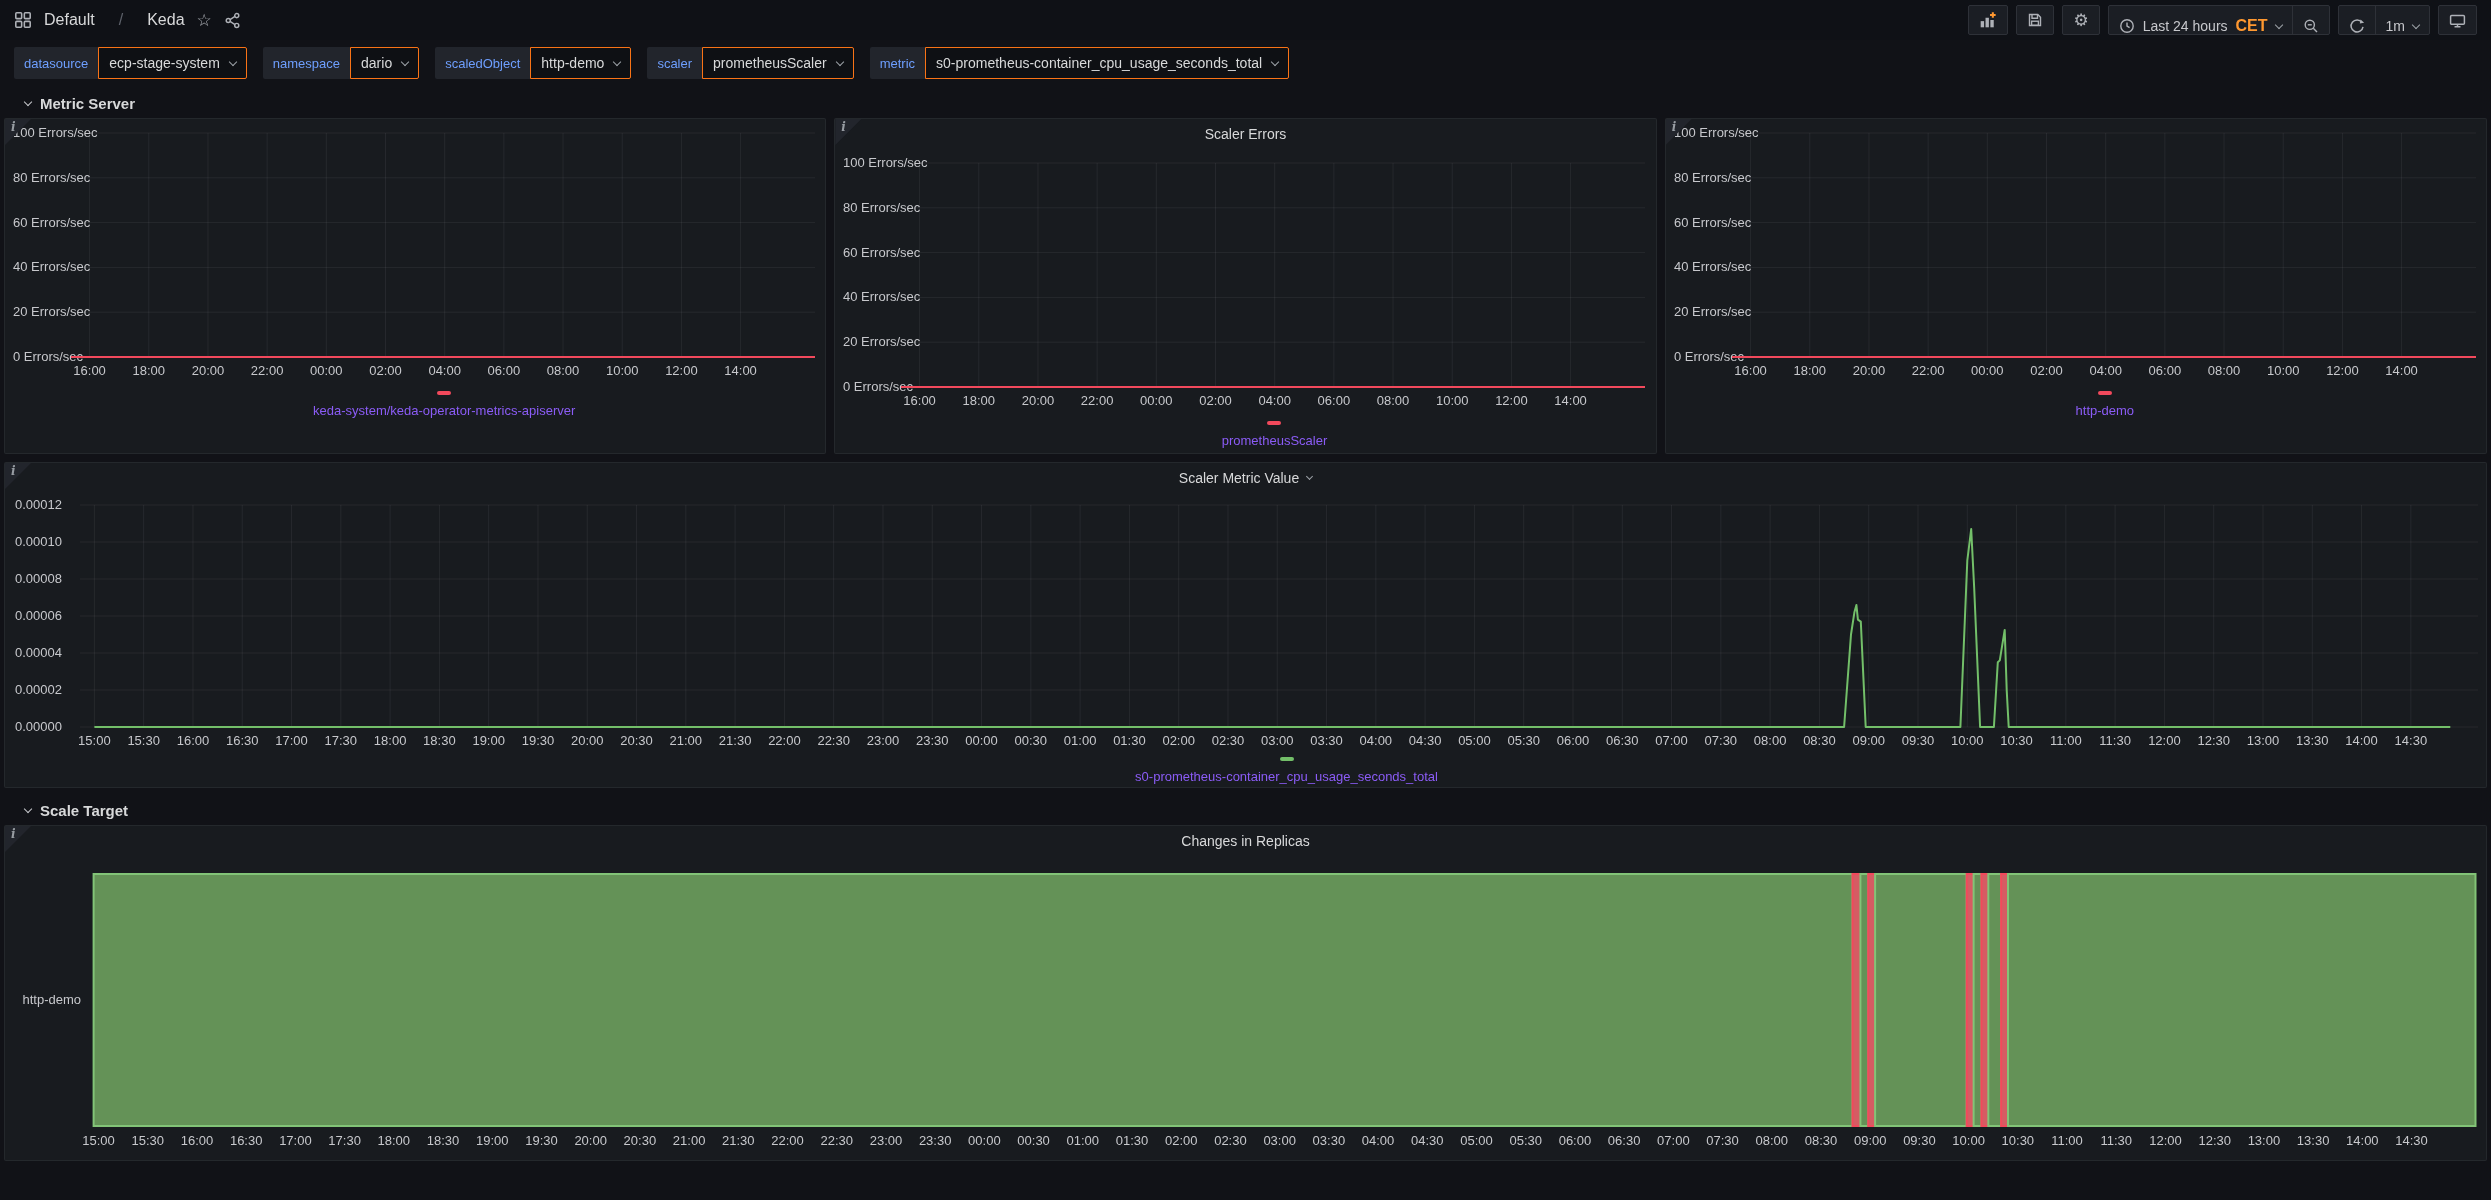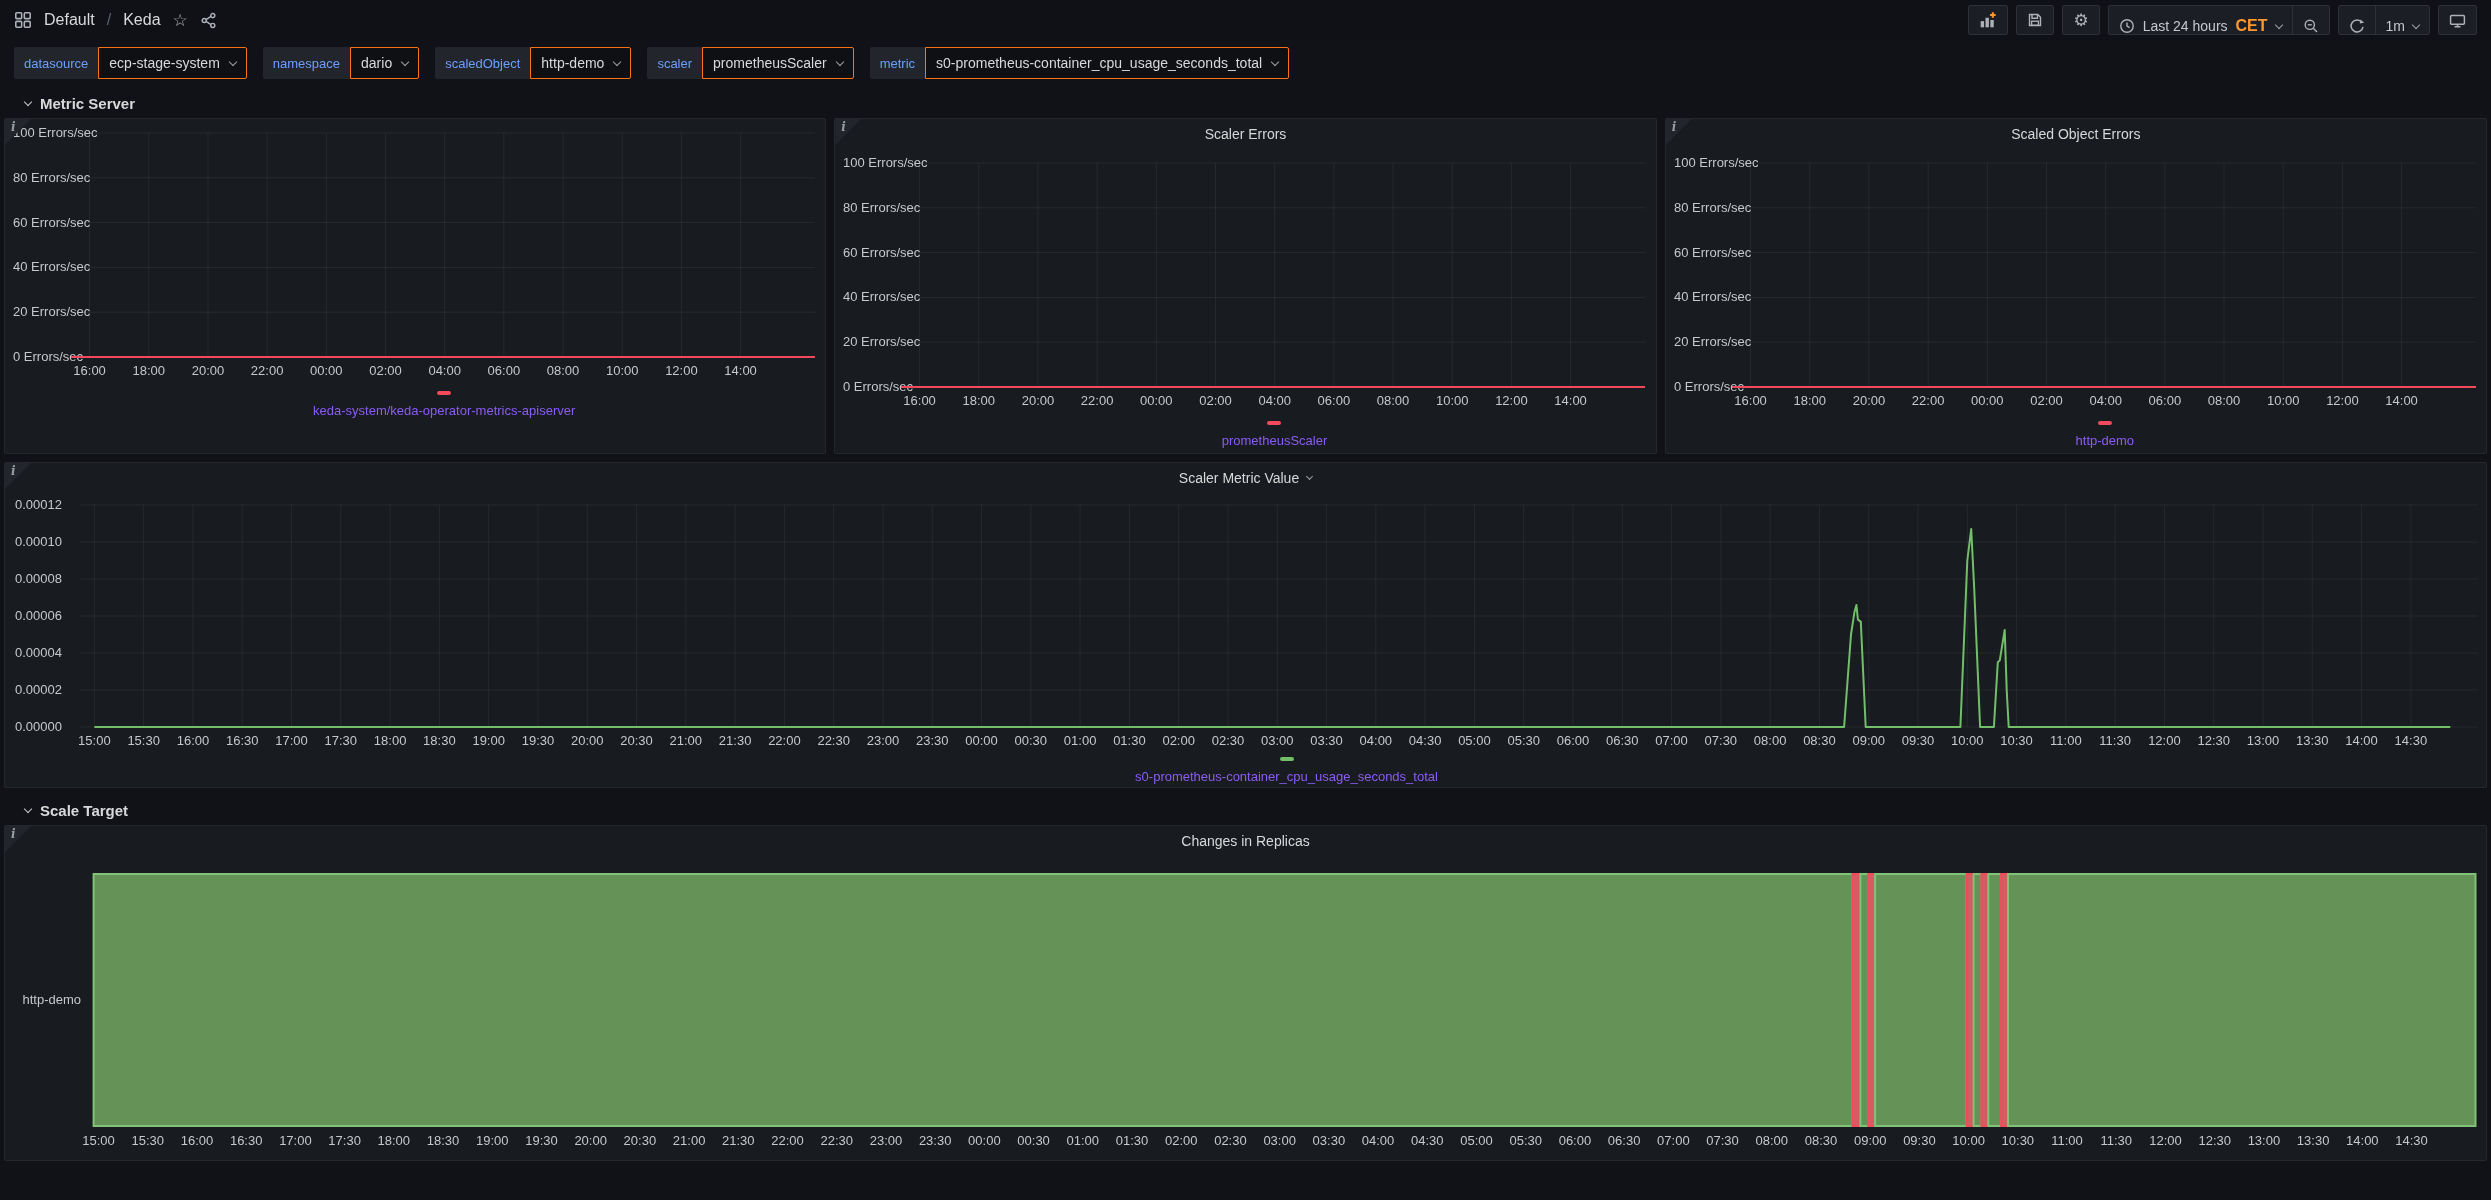--- a/index.html
+++ b/index.html
@@ -6,21 +6,21 @@
   html,body { margin:0; padding:0; }
   body {
     width:2491px; height:1200px; overflow:hidden;
     background:#111217; color:#c7c8cc;
     font-family:"Liberation Sans", sans-serif;
   }
   
   .topbar { height:40px; display:flex; align-items:center; justify-content:space-between;
             padding:0 14px; background:#0f1116; }
   .tleft { display:flex; align-items:center; gap:12px; }
-  .crumb { display:flex; align-items:center; gap:12px; font-size:16px; color:#d8d9da; }
+  .crumb { display:flex; align-items:center; gap:24px; font-size:16px; color:#d8d9da; }
   .crumb .sep { color:#5d616a; }
   .ticon { color:#aeb1b7; display:flex; align-items:center; }
   .ticon svg { display:block; }
   .star { font-size:17px; line-height:1; color:#aeb1b7; font-family:"DejaVu Sans",sans-serif; }
   .tright { display:flex; align-items:center; gap:8px; }
   .tbtn { height:30px; display:flex; align-items:center; gap:8px; padding:0 10px;
           background:#1b1e24; border:1px solid #2e3138; border-radius:2px;
           color:#c7c8cc; font-size:14px; font-weight:500; cursor:pointer; }
   .tbtn .seg { display:flex; align-items:center; gap:8px; height:100%;margin-top:12px; }
   .tbtn .divider { width:1px; align-self:stretch; background:#2e3138; margin:0 2px; }
@@ -309,23 +309,20 @@
         <line x1="66" y1="238" x2="810" y2="238" stroke="#F2495C" stroke-width="2"></line>
       </svg>
     <div class="legend">
       <span class="dash" style="background: rgb(242, 73, 92);"></span>
       <span>prometheusScaler</span>
     </div>
   </section>
   <section class="panel">
     <div class="corner">
         <span class="i">i</span>
-      </div>
-    <div class="ptitle">
-        <span>Scaled Object Errors</span>
       </div>
     <svg class="chart" id="c2">
         <line x1="66" y1="14" x2="810" y2="14" class="grid"></line>
         <text x="8" y="18" class="ax">100 Errors/sec</text>
         <line x1="66" y1="58.8" x2="810" y2="58.8" class="grid"></line>
         <text x="8" y="62.8" class="ax">80 Errors/sec</text>
         <line x1="66" y1="103.6" x2="810" y2="103.6" class="grid"></line>
         <text x="8" y="107.6" class="ax">60 Errors/sec</text>
         <line x1="66" y1="148.4" x2="810" y2="148.4" class="grid"></line>
         <text x="8" y="152.4" class="ax">40 Errors/sec</text>

